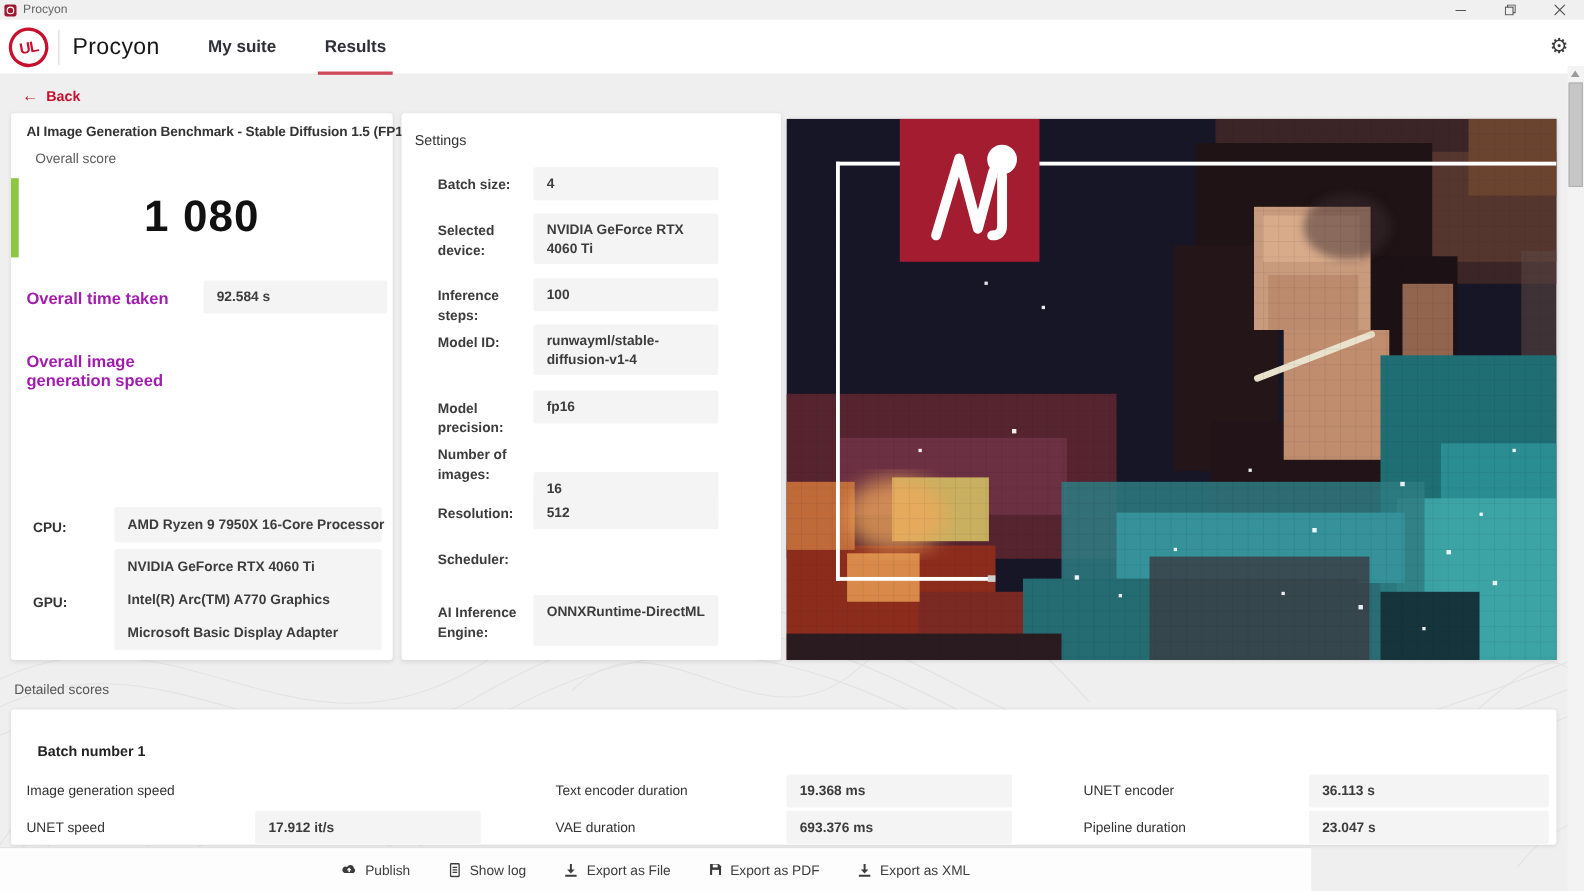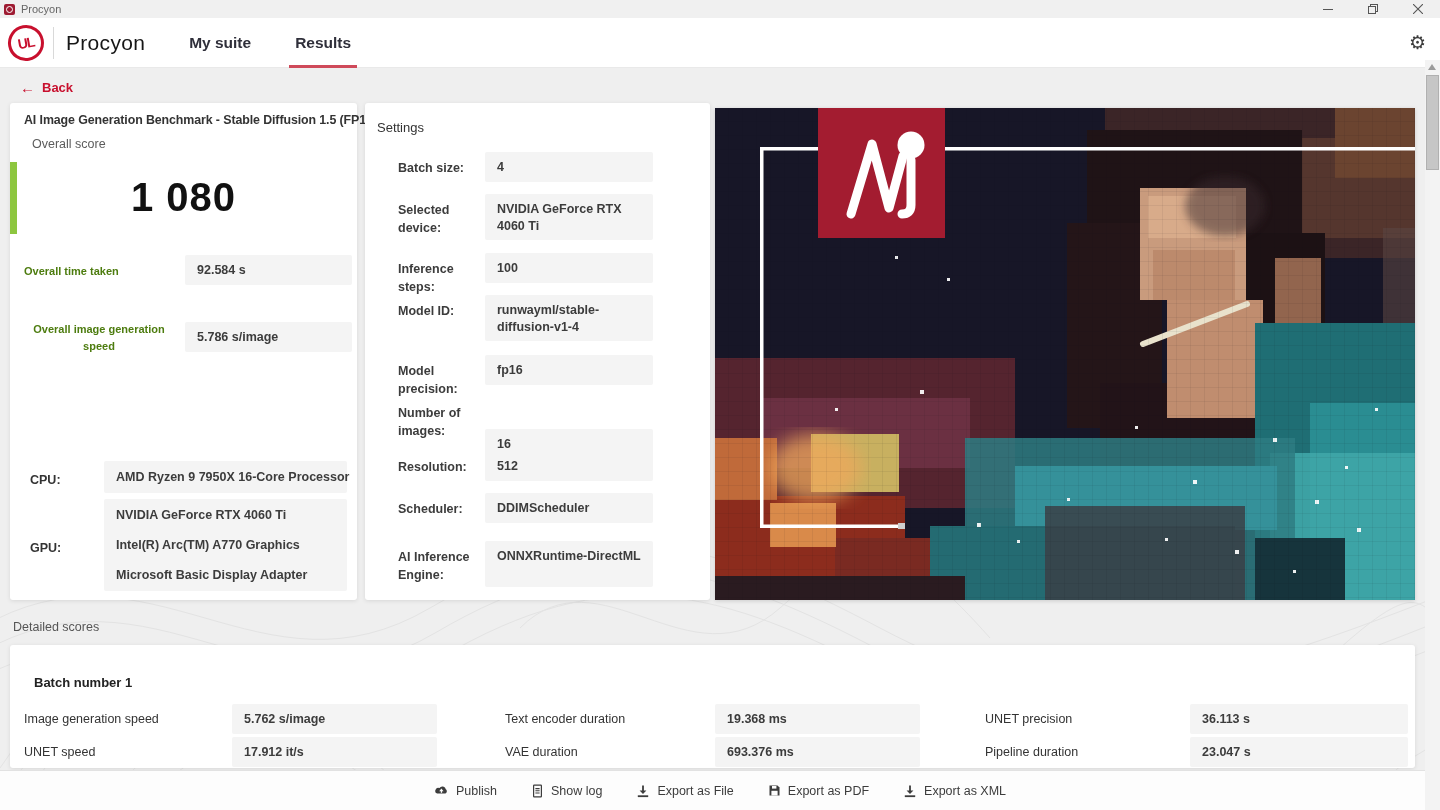--- a/index.html
+++ b/index.html
@@ -55,42 +55,42 @@
   .vbox { background:#f4f4f4; border-radius:2px; font-weight:bold; font-size:12.5px;
     color:#3c3c3c; padding:7px 12px; line-height:16px; position:absolute; }
 
   
   .rc-title { position:absolute; left:14px; top:10px; width:330px; font-size:12.4px;
     font-weight:bold; color:#333; white-space:nowrap; letter-spacing:-.1px; }
   .rc-score-label { position:absolute; left:22px; top:34px; font-size:12.5px; color:#5c5c5c; }
   .rc-greenbar { position:absolute; left:0; top:59px; width:7px; height:72px; background:#8dc63f; }
   .rc-score { position:absolute; left:0; top:72px; width:100%; text-align:center;
     font-size:40px; font-weight:bold; color:#111; letter-spacing:1px; }
-  .rc-row-label { position:absolute; font-size:11px; font-weight:bold; color:#4d7c0f; line-height:17px; }
+  .rc-row-label { position:absolute; font-size:15px; font-weight:bold; color:#a21caf; line-height:17px; }
   .rc-sys-label { position:absolute; font-size:12.5px; font-weight:bold; color:#333; }
   .gpu-line { line-height:30px; white-space:nowrap; }
 
   
   .sc-title { position:absolute; left:12px; top:17px; font-size:13px; color:#333; }
   .sc-label { position:absolute; left:17px; width:104px; font-size:12.5px; font-weight:bold;
     color:#3c3c3c; line-height:18px;padding-left:16px; }
   .sc-box { left:120px; width:168px; }
 
   
   .img-panel { position:absolute; left:715px; top:108px; width:700px; height:492px; z-index:2;
     box-shadow:0 1px 4px rgba(0,0,0,.15); }
   .img-panel svg { display:block; }
 
   
   .detail-label { position:absolute; left:13px; top:620px; font-size:12.5px; color:#555; z-index:2; }
   .dc-batch { position:absolute; left:24px; top:30px; font-size:13px; font-weight:bold; color:#222; }
   .dc-label { position:absolute; font-size:12.5px; color:#333; line-height:17px; }
 
   
-  .footer { position:absolute; left:0; top:770px; width:1440px; height:40px; background:#fdfdfd;
+  .footer { position:absolute; left:0; top:770px; width:1192px; height:40px; background:#fdfdfd;
     border-top:1px solid #e2e2e2; display:flex; align-items:center; justify-content:center;
     gap:34px; z-index:4; }
   .f-btn { display:flex; align-items:center; gap:7px; font-size:12.5px; color:#3c3c3c; cursor:pointer; }
   .f-btn svg { display:block; }
 
   
   .scrollbar { position:absolute; right:0; top:60px; width:15px; height:750px; background:#f3f3f3; z-index:6; }
   .sb-arrow { position:absolute; top:4px; left:3px; width:0; height:0;
     border-left:4.5px solid transparent; border-right:4.5px solid transparent;
     border-bottom:6px solid #9a9a9a; }
@@ -157,22 +157,21 @@
 
 <div class="card card-result">
   <div class="rc-title">AI Image Generation Benchmark - Stable Diffusion 1.5 (FP16)</div>
   <div class="rc-score-label">Overall score</div>
   <div class="rc-greenbar"></div>
   <div class="rc-score">1 080</div>
 
   <div class="rc-row-label" style="left:14px; top:160px; width:160px;">Overall time taken</div>
   <div class="vbox" style="left:175px; top:152px; width:167px; height:30px;">92.584 s</div>
 
-  <div class="rc-row-label" style="left:14px; top:218px; width:150px;text-align:center;">Overall image generation speed</div>
-  <div class="vbox" style="left:175px; top:219px; width:167px; height:30px;">5.786 s/image</div>
+  <div class="rc-row-label" style="left:14px; top:218px; width:150px;">Overall image generation speed</div>
 
   <div class="rc-sys-label" style="left:20px; top:370px;">CPU:</div>
   <div class="vbox" style="left:94px; top:358px; width:243px; height:32px; padding-top:8px; white-space:nowrap;">AMD Ryzen 9 7950X 16-Core Processor</div>
 
   <div class="rc-sys-label" style="left:20px; top:438px;">GPU:</div>
   <div class="vbox" style="left:94px; top:396px; width:243px; height:92px; padding-top:1px;">
     <div class="gpu-line">NVIDIA GeForce RTX 4060 Ti</div>
     <div class="gpu-line">Intel(R) Arc(TM) A770 Graphics</div>
     <div class="gpu-line">Microsoft Basic Display Adapter</div>
   </div>
@@ -196,21 +195,20 @@
   <div class="sc-label" style="top:259px;">Model precision:</div>
   <div class="vbox sc-box" style="top:252px; height:30px;">fp16</div>
 
   <div class="sc-label" style="top:301px;">Number of images:</div>
   <div class="vbox sc-box" style="top:294px; height:46px;margin-top:32px;">16</div>
 
   <div class="sc-label" style="top:355px;">Resolution:</div>
   <div class="vbox sc-box" style="top:348px; height:30px;">512</div>
 
   <div class="sc-label" style="top:397px;">Scheduler:</div>
-  <div class="vbox sc-box" style="top:390px; height:30px;">DDIMScheduler</div>
 
   <div class="sc-label" style="top:445px;">AI Inference Engine:</div>
   <div class="vbox sc-box" style="top:438px; height:46px;">ONNXRuntime-DirectML</div>
 </div>
 
 <div class="img-panel">
   <svg width="700" height="492" viewBox="0 0 700 492">
     <defs>
       <pattern id="px" width="14" height="14" patternUnits="userSpaceOnUse">
         <rect width="14" height="14" fill="none"></rect>
@@ -304,30 +302,29 @@
     </g>
   </svg>
 </div>
 
 <div class="detail-label">Detailed scores</div>
 
 <div class="card card-detail">
   <div class="dc-batch">Batch number 1</div>
 
   <div class="dc-label" style="left:14px; top:66px; width:200px;">Image generation speed</div>
-  <div class="vbox" style="left:222px; top:59px; width:205px; height:30px;">5.762 s/image</div>
   <div class="dc-label" style="left:14px; top:99px; width:200px;">UNET speed</div>
   <div class="vbox" style="left:222px; top:92px; width:205px; height:30px;">17.912 it/s</div>
 
   <div class="dc-label" style="left:495px; top:66px; width:200px;">Text encoder duration</div>
   <div class="vbox" style="left:705px; top:59px; width:205px; height:30px;">19.368 ms</div>
   <div class="dc-label" style="left:495px; top:99px; width:200px;">VAE duration</div>
   <div class="vbox" style="left:705px; top:92px; width:205px; height:30px;">693.376 ms</div>
 
-  <div class="dc-label" style="left:975px; top:66px; width:195px;">UNET precision</div>
+  <div class="dc-label" style="left:975px; top:66px; width:195px;">UNET encoder</div>
   <div class="vbox" style="left:1180px; top:59px; width:218px; height:30px;">36.113 s</div>
   <div class="dc-label" style="left:975px; top:99px; width:195px;">Pipeline duration</div>
   <div class="vbox" style="left:1180px; top:92px; width:218px; height:30px;">23.047 s</div>
 </div>
 
 <div class="footer">
   <div class="f-btn">
     <span>
       <svg width="15" height="13" viewBox="0 0 15 13">
           <path d="M11.8,5.3 A3.4,3.4 0 0,0 5.5,4.1 A2.8,2.8 0 0,0 3.1,9.6 H11.4 A2.5,2.5 0 0,0 11.8,5.3 Z" fill="#3c3c3c"></path>

